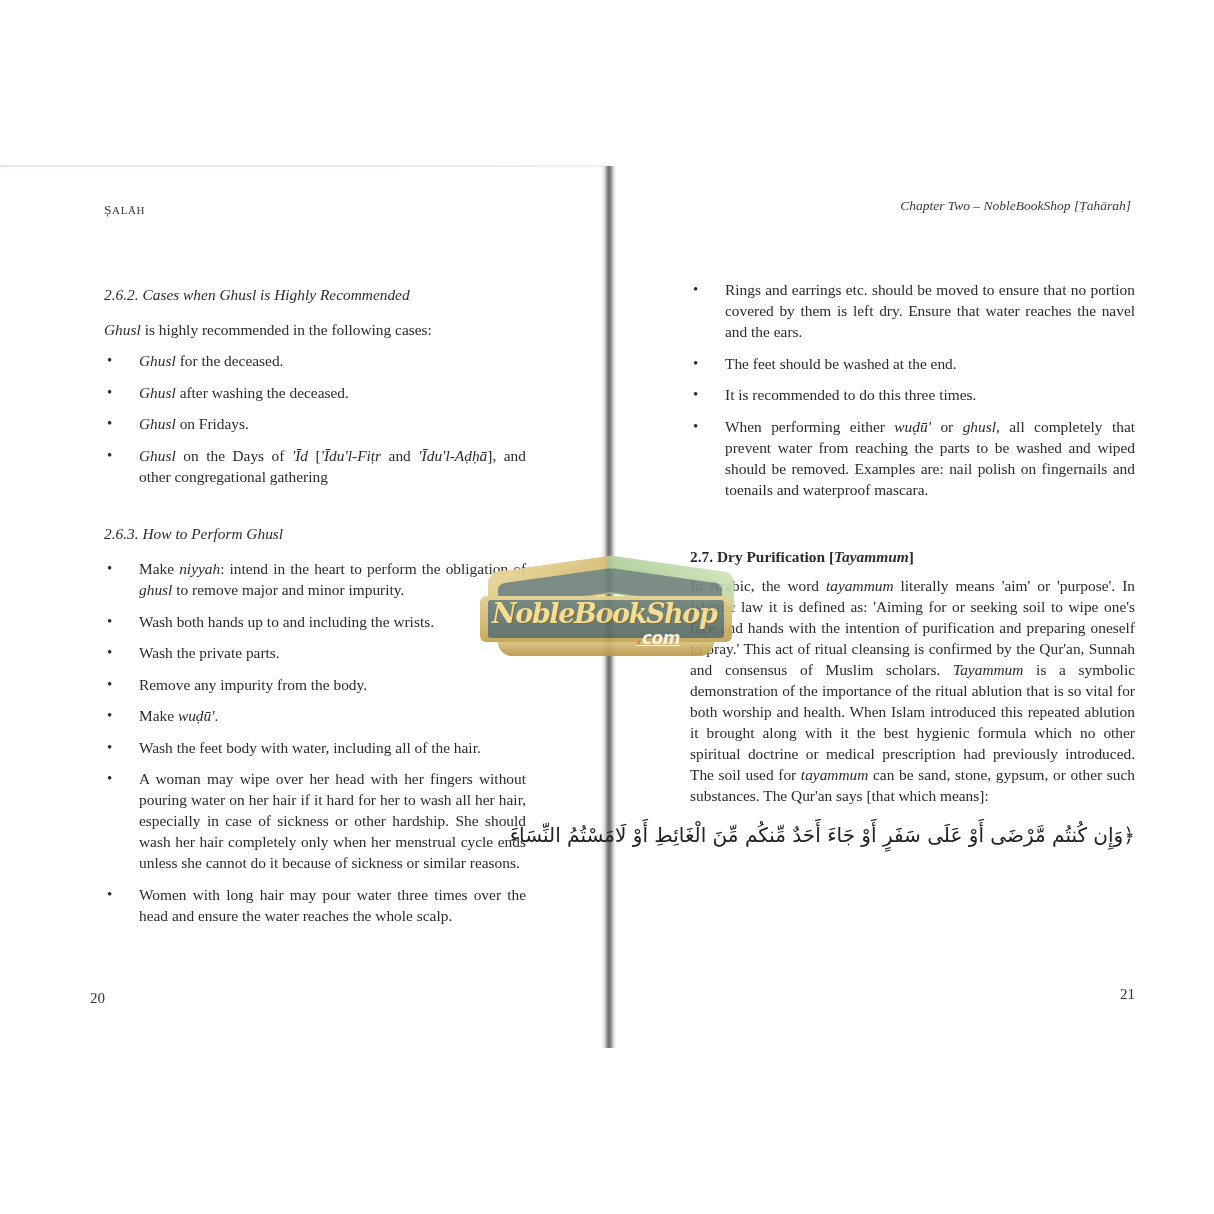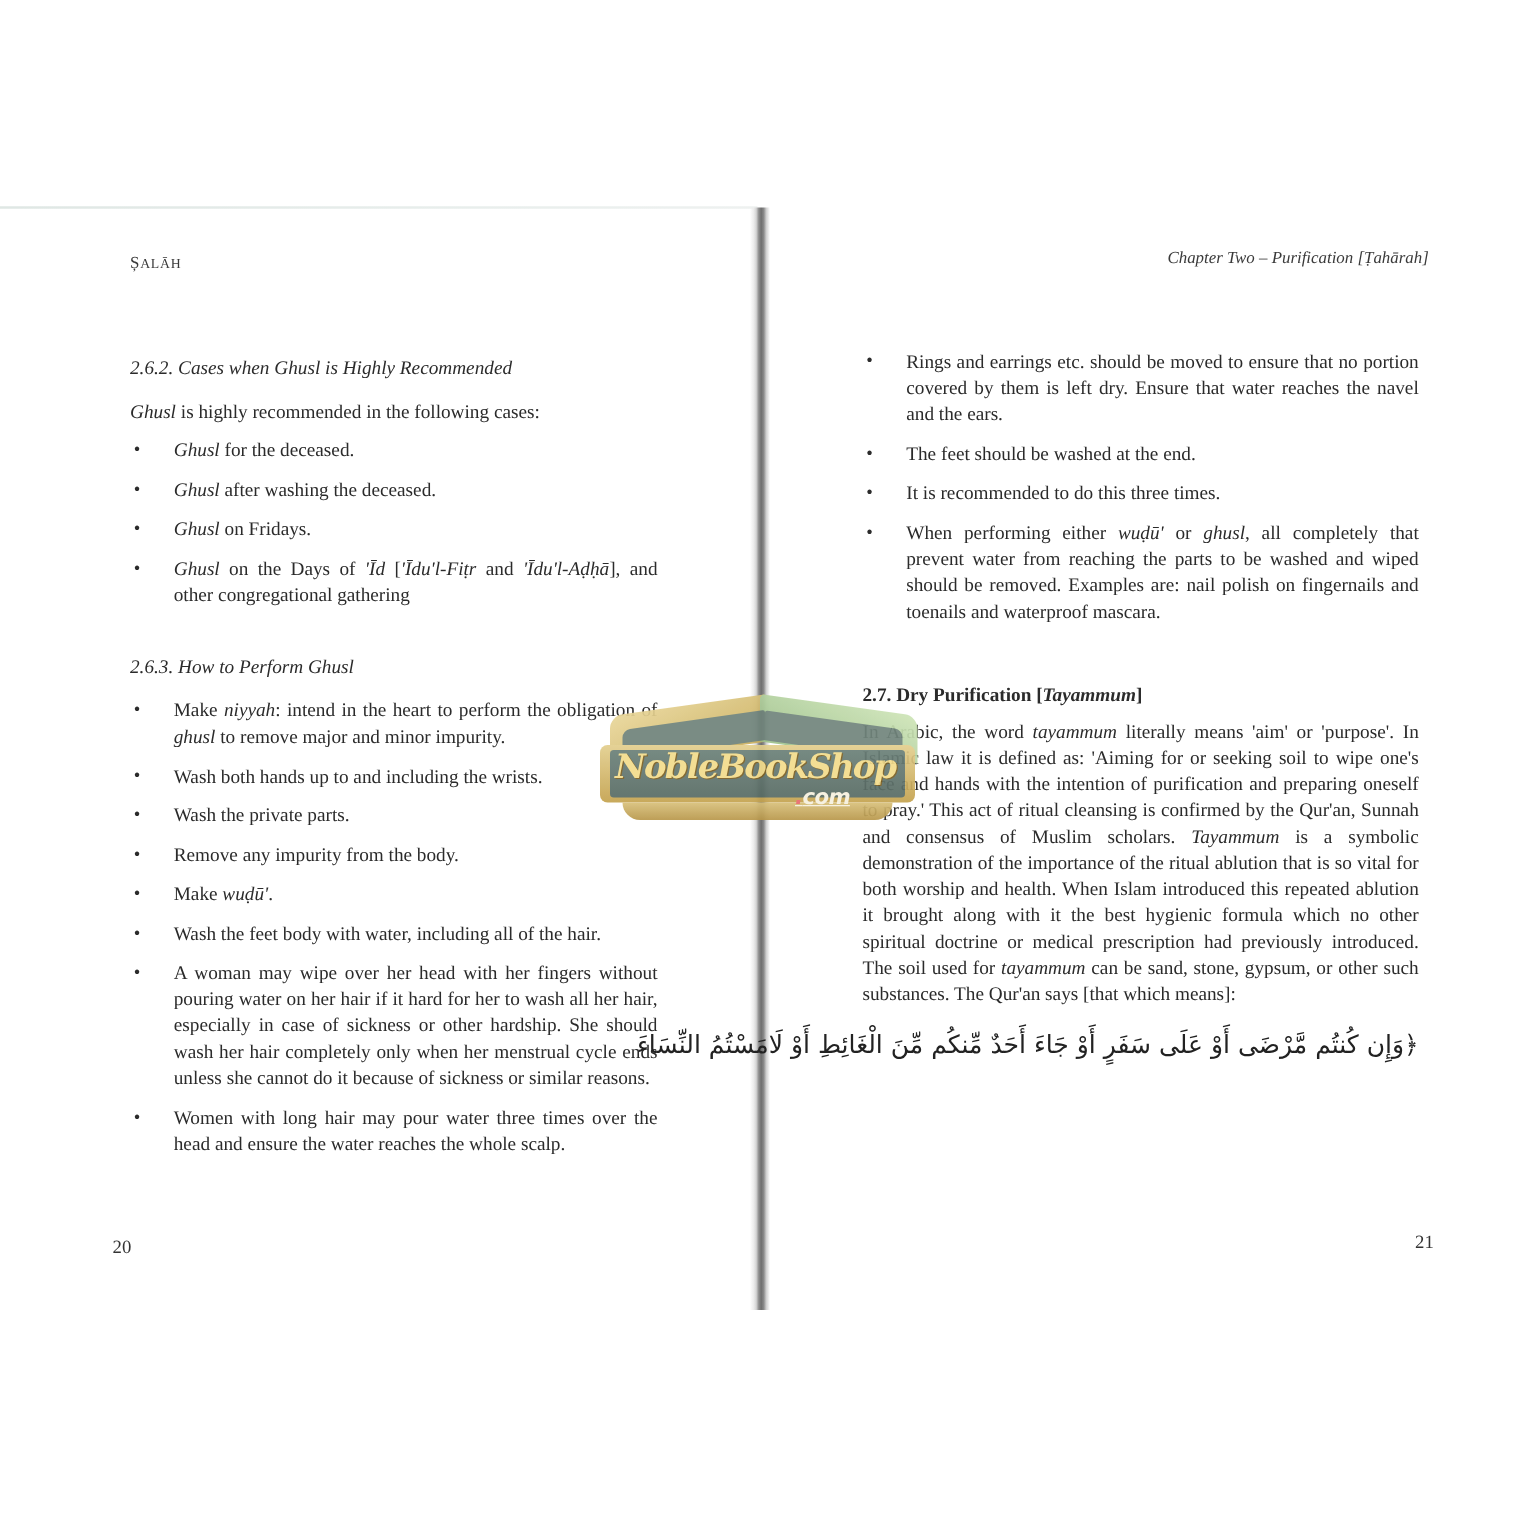--- a/index.html
+++ b/index.html
@@ -12,21 +12,21 @@
     color: #2b2b2b;
   }
   .top-edge {
     position: absolute; left: 0; top: 165px; width: 606px; height: 2px;
     background: linear-gradient(to right, #dfe7e4, #e8eeec 60%, #eef1f0);
   }
   .spine {
     position: absolute; left: 600px; top: 166px; width: 16px; height: 882px;
     background: linear-gradient(to right, rgba(255,255,255,0) 0px, #ececec 3px, #d4d4d4 5px, #8e8e8e 7px, #6f6f6f 9px, #8a8a8a 11px, #cfcfcf 13px, rgba(255,255,255,0) 16px);
   }
-  .page { position: absolute; top: 166px; height: 880px; padding-left: 12px; }
+  .page { position: absolute; top: 166px; height: 880px; }
   .page-left { left: 0; width: 604px; }
   .page-right { left: 616px; width: 598px; }
 
   .running-head { position: absolute; font-size: 13.5px; color: #3a3a3a; }
   .rh-left { left: 104px; top: 36px; letter-spacing: 0.6px; }
   .rh-left .sc { font-size: 11px; }
   .rh-right { right: 83px; top: 32px; font-style: italic; font-size: 13.5px; }
 
   .folio { position: absolute; font-size: 15px; color: #333; }
   .folio-left { left: 90px; top: 824px; }
@@ -145,21 +145,21 @@
       <li>Women with long hair may pour water three times over the head and ensure the water reaches the whole scalp.</li>
     </ul>
   </div>
 
   <div class="folio folio-left">20</div>
 </div>
 
 <div class="spine"></div>
 
 <div class="page page-right">
-  <div class="running-head rh-right"><span>Chapter Two – Purification [</span><span>Ṭahārah</span><span>]</span></div>
+  <div class="running-head rh-right"><span>Chapter Two – NobleBookShop [</span><span>Ṭahārah</span><span>]</span></div>
 
   <div class="col col-right">
     <ul class="blist">
       <li>Rings and earrings etc. should be moved to ensure that no portion covered by them is left dry. Ensure that water reaches the navel and the ears.</li>
       <li>The feet should be washed at the end.</li>
       <li>It is recommended to do this three times.</li>
       <li><span>When performing either </span><em>wuḍū'</em><span> or </span><em>ghusl</em><span>, all completely that prevent water from reaching the parts to be washed and wiped should be removed. Examples are: nail polish on fingernails and toenails and waterproof mascara.</span></li>
     </ul>
 
     <div class="gap-section2"></div>

